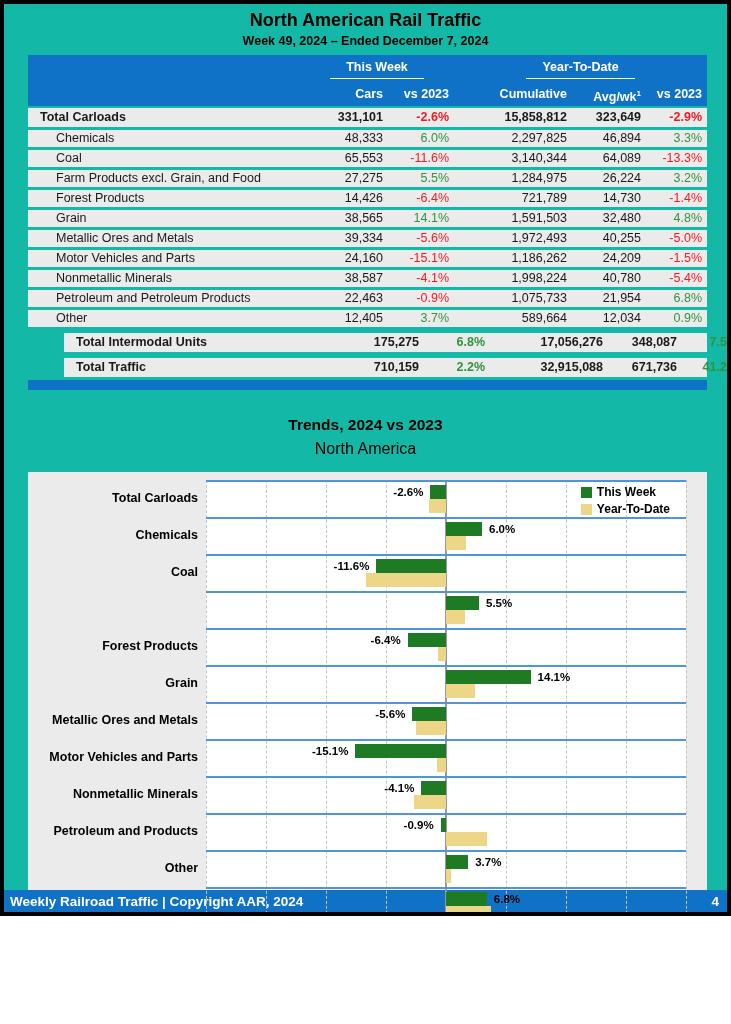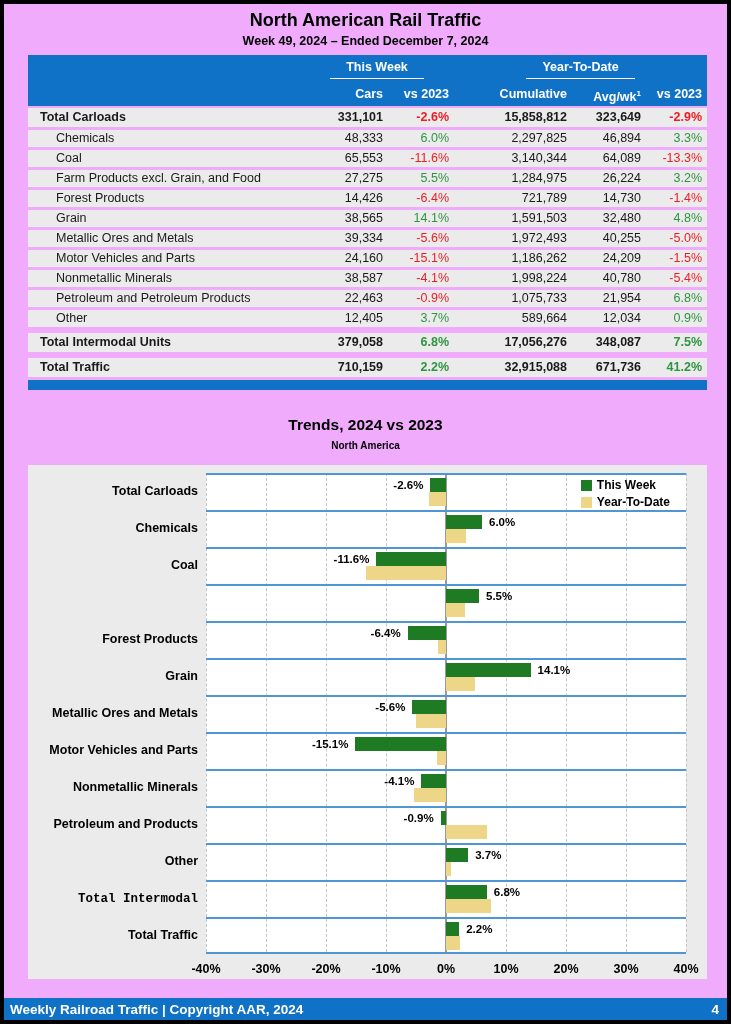--- a/index.html
+++ b/index.html
@@ -1,50 +1,50 @@
 <!DOCTYPE html>
 <html><head>
 <meta charset="utf-8">
 <style>
   * { margin:0; padding:0; box-sizing:border-box; }
   html,body { background:#fff; }
   body { font-family:"Liberation Sans", sans-serif; }
   .page {
-    position:relative; width:731px; height:1024px;
-    border:4px solid #000; background:#f0abfc; overflow:hidden;
+    position:relative; width:731px; height:916px;
+    border:4px solid #000; background:#14b8a6; overflow:hidden;
   }
   .main-title { text-align:center; font-weight:bold; font-size:18px; margin-top:6px; color:#000; }
   .main-subtitle { text-align:center; font-weight:bold; font-size:12.5px; margin-top:3px; color:#000; }
 
   
   .rail-table { margin:7px 0 0 24px; width:679px; }
   .t-grid { display:grid; grid-template-columns:272px 88px 66px 118px 74px 61px; }
   .thead { background:#1072c6; color:#fff; padding-top:5px; }
   .grp-row { height:24px; }
   .grp-cell { text-align:center; font-weight:bold; font-size:12.5px; }
   .grp-inner { display:inline-block; padding:0 16px 4px 16px; border-bottom:1.5px solid #fff; }
   .col-row { height:22px; line-height:20px; font-weight:bold; font-size:12.5px; }
   .col-cell { text-align:right; padding-right:5px; }
   sup { font-size:8px; }
   .tbody { margin-top:2px; }
   .t-row { background:#ebebeb; height:17.5px; line-height:17.5px; font-size:12.5px; margin-bottom:2.5px; color:#1a1a1a; }
   .t-row.bold { font-weight:bold; height:19px; line-height:19px; }
-  .t-row.gap { margin-top:6px; }
+  .t-row.gap { margin-top:6px;margin-left:36px; }
   .c-label { padding-left:12px; white-space:nowrap; overflow:hidden; }
   .c-label.indent { padding-left:28px; }
   .c-num, .c-pct { text-align:right; padding-right:5px; }
   .c-pct.neg { color:#ed1c24; }
   .c-pct.pos { color:#2e9440; }
   .blue-bar { margin:2px 0 0 24px; width:679px; height:10px; background:#1072c6; }
   .footnote { margin:13px 0 0 50px; font-size:11.5px; color:#111; }
   .footnote sup { font-size:8px; margin-right:3px; }
 
   
   .chart-title { text-align:center; font-weight:bold; font-size:15.5px; margin-top:26px; color:#000; }
-  .chart-subtitle { text-align:center; font-weight:bold; font-size:10px; margin-top:6px; color:#000; }
+  .chart-subtitle { text-align:center; font-weight:normal; font-size:16px; margin-top:6px; color:#000; }
   .chart-box { position:relative; margin:14px 0 0 24px; width:679px; height:514px; background:#ebebeb; }
   .cat-label { position:absolute; left:0; width:170px; text-align:right; font-weight:bold; font-size:12.5px; color:#000; white-space:nowrap; }
   .plot { position:absolute; left:178px; top:8px; width:480px; height:481px; background:#fff; border-bottom:2px solid #4e96d6; }
   .vgrid { position:absolute; top:0; bottom:0; width:0; border-left:1px dashed #c4c4c4; z-index:1; }
   .zero-line { position:absolute; top:0; bottom:0; width:2px; background:#9a9a9a; z-index:2; }
   .band { position:absolute; left:0; width:480px; height:37px; border-top:2px solid #4e96d6; z-index:3; }
   .bar { position:absolute; z-index:3; }
   .bar.s0 { top:3px; height:14px; }
   .bar.s1 { top:17px; height:14px; }
   .bar-label { position:absolute; top:3px; height:14px; line-height:14px; font-weight:bold; font-size:11.5px; color:#000; white-space:nowrap; z-index:4; }
@@ -171,21 +171,21 @@
         <div class="t-grid t-row">
           <div class="c-label indent">Other</div>
           <div class="c-num">12,405</div>
           <div class="c-pct pos">3.7%</div>
           <div class="c-num">589,664</div>
           <div class="c-num">12,034</div>
           <div class="c-pct pos">0.9%</div>
         </div>
         <div class="t-grid t-row bold gap">
           <div class="c-label">Total Intermodal Units</div>
-          <div class="c-num">379,058</div>
+          <div class="c-num">175,275</div>
           <div class="c-pct pos">6.8%</div>
           <div class="c-num">17,056,276</div>
           <div class="c-num">348,087</div>
           <div class="c-pct pos">7.5%</div>
         </div>
         <div class="t-grid t-row bold gap">
           <div class="c-label">Total Traffic</div>
           <div class="c-num">710,159</div>
           <div class="c-pct pos">2.2%</div>
           <div class="c-num">32,915,088</div>

